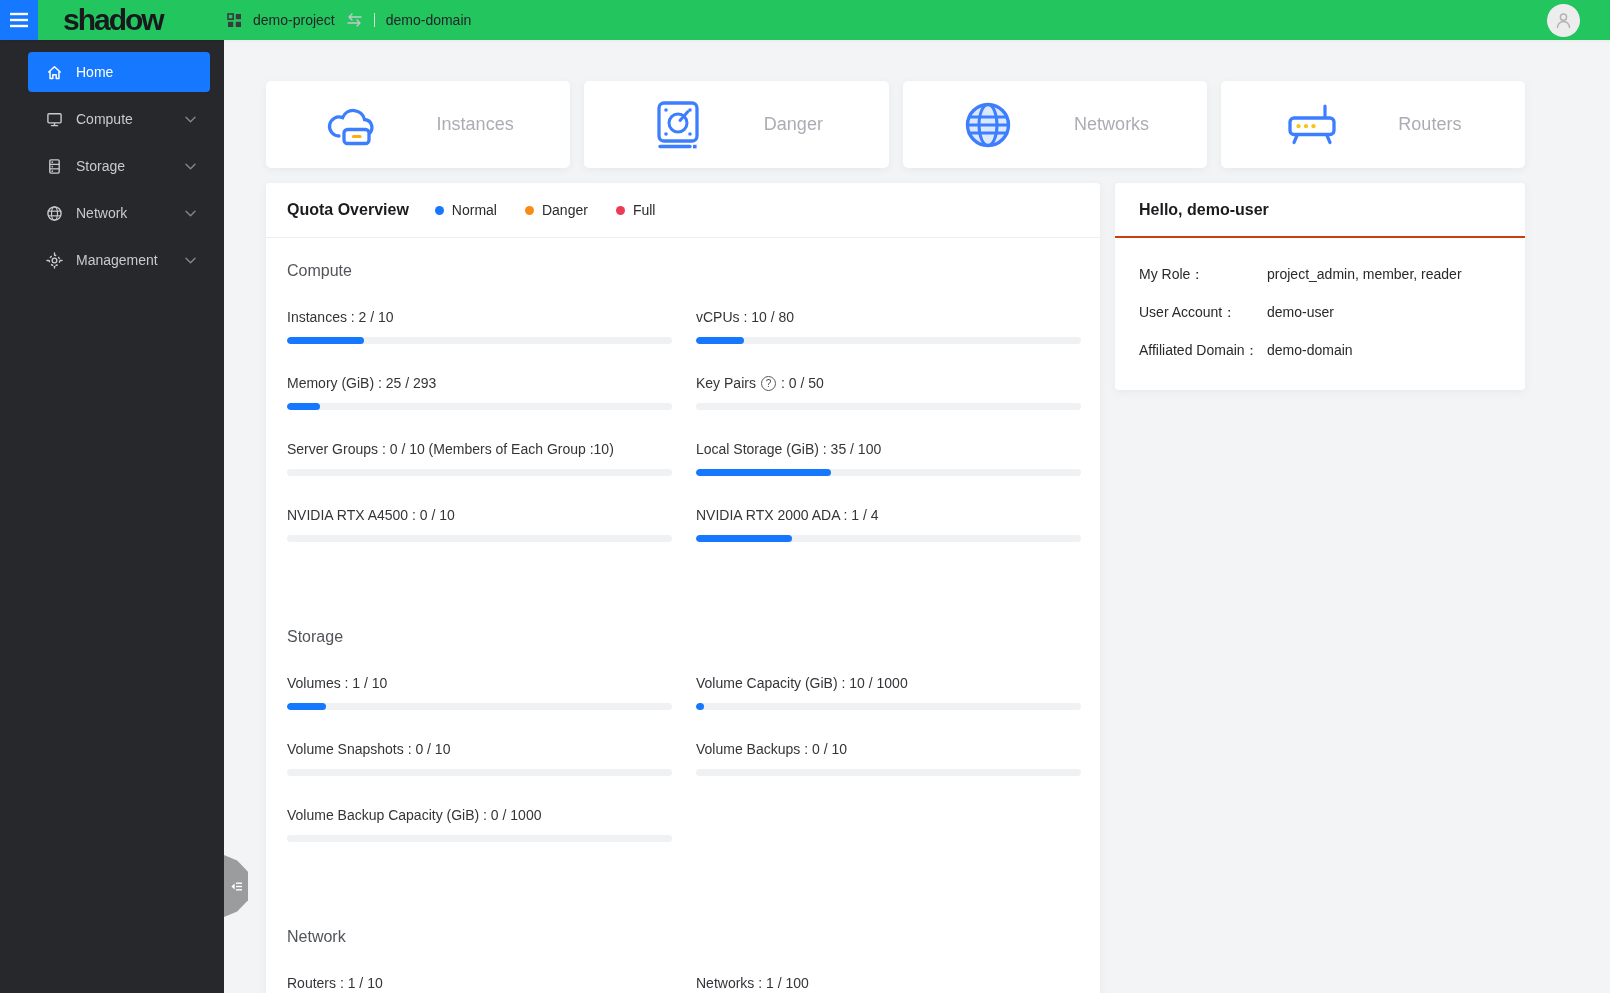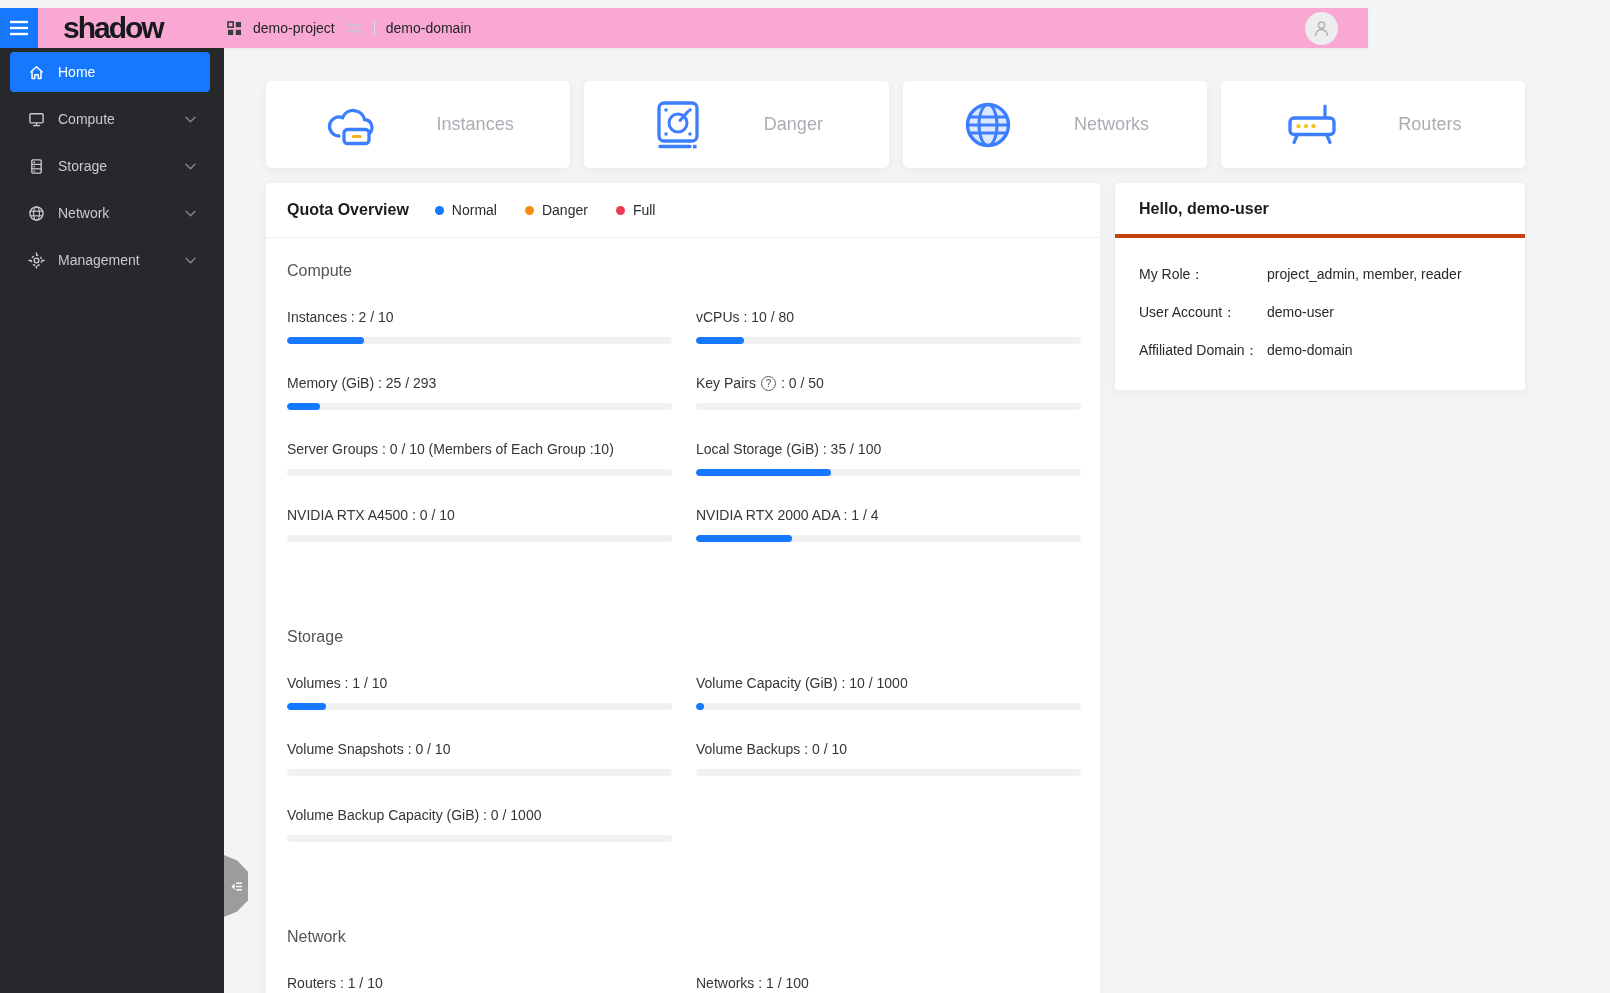--- a/index.html
+++ b/index.html
@@ -6,22 +6,22 @@
   html, body { width: 1610px; height: 993px; overflow: hidden; }
   body {
     font-family: "Liberation Sans", sans-serif;
     background: #f3f4f6;
     color: #333;
     position: relative;
   }
 
   
   .header {
-    position: fixed; top: 8px; left: 0; width: 1368px; height: 40px;
-    background: #f9a8d4; display: flex; align-items: center;
+    position: fixed; top: 0; left: 0; width: 1610px; height: 40px;
+    background: #22c55e; display: flex; align-items: center;
     box-shadow: 0 1px 3px rgba(0,0,0,0.05); z-index: 30;
   }
   .hamburger {
     width: 38px; height: 40px; background: #1677ff; flex: 0 0 38px;
     display: flex; align-items: center; justify-content: center; cursor: pointer;
   }
   .logo-wrap { width: 186px; padding-left: 25px; display: flex; align-items: center; }
   .logo-text {
     font-size: 30px; font-weight: bold; letter-spacing: -2px;
     color: #17191d; line-height: 40px; user-select: none;
@@ -34,21 +34,21 @@
     border-radius: 50%; background: #ededee; display: flex;
     align-items: center; justify-content: center; cursor: pointer;
   }
 
   
   .sidebar {
     position: fixed; top: 40px; left: 0; bottom: 0; width: 224px;
     background: #27282c; padding-top: 12px; z-index: 20;
   }
   .side-item {
-    margin: 0 14px 7px 10px; height: 40px; border-radius: 4px;
+    margin: 0 14px 7px 28px; height: 40px; border-radius: 4px;
     display: flex; align-items: center; padding: 0 14px 0 18px;
     color: #c9cacd; font-size: 14px; cursor: pointer;
   }
   .side-item .s-icon { width: 17px; height: 17px; margin-right: 13px; display: flex; align-items: center; justify-content: center; }
   .side-item.active { background: #1677ff; color: #fff; }
   .side-item .chev { margin-left: auto; display: flex; }
 
   .collapse-tab {
     position: fixed; left: 224px; top: 855px; width: 24px; height: 62px;
     background: #9b9c9e; z-index: 25; cursor: pointer;
@@ -95,21 +95,21 @@
   .q-label { display: flex; align-items: center; gap: 5px; font-size: 14px; color: #343539; height: 20px; margin-bottom: 10px; }
   .help-circle {
     width: 15px; height: 15px; border: 1px solid #5a5b5e; border-radius: 50%;
     font-size: 10px; color: #4c4d50; display: inline-flex;
     align-items: center; justify-content: center; cursor: pointer; flex: 0 0 15px;
   }
   .q-track { height: 7px; background: #f0f1f3; border-radius: 100px; overflow: hidden; }
   .q-fill { height: 100%; background: #1677ff; border-radius: 100px; width: 0; }
 
   .user-card { width: 410px; }
-  .user-header { height: 55px; display: flex; align-items: center; padding: 0 24px; border-bottom: 4px solid #c2410c; }
+  .user-header { height: 55px; display: flex; align-items: center; padding: 0 24px; border-bottom: 2px solid #c2410c; }
   .user-body { padding: 26px 24px 30px; }
   .u-row { display: flex; font-size: 14px; color: #28292c; margin-bottom: 18px; line-height: 20px; }
   .u-row:last-child { margin-bottom: 0; }
   .u-label { width: 128px; flex: 0 0 128px; }
 </style>
 </head>
 <body>
 
 <div class="header">
   <div class="hamburger">

